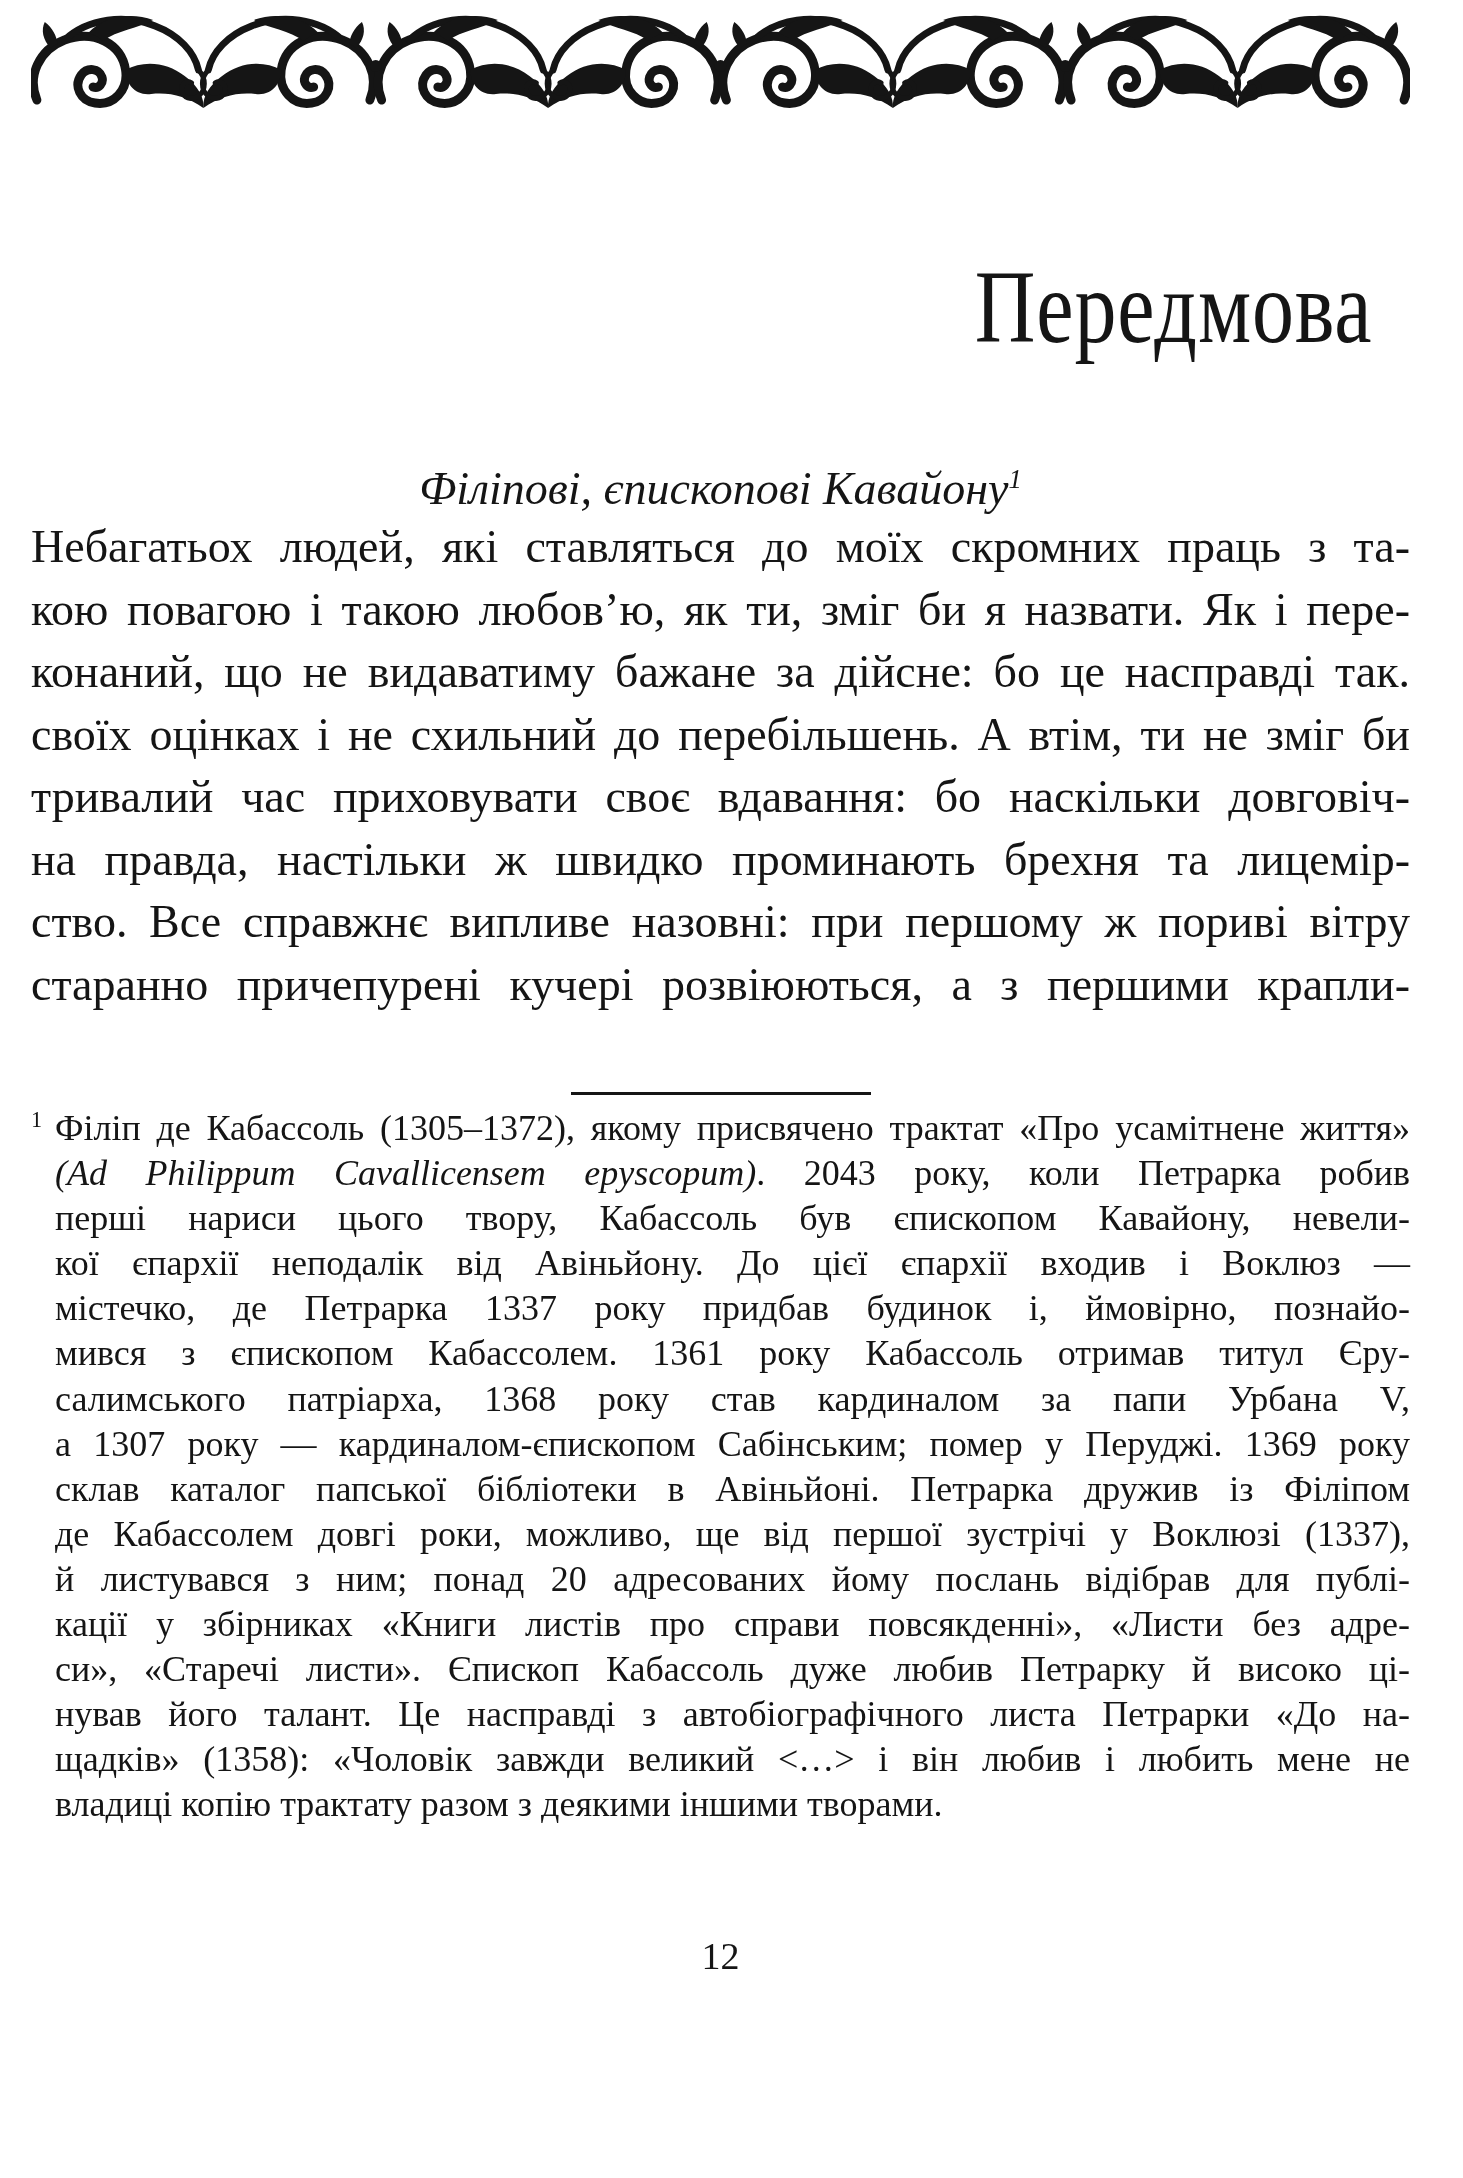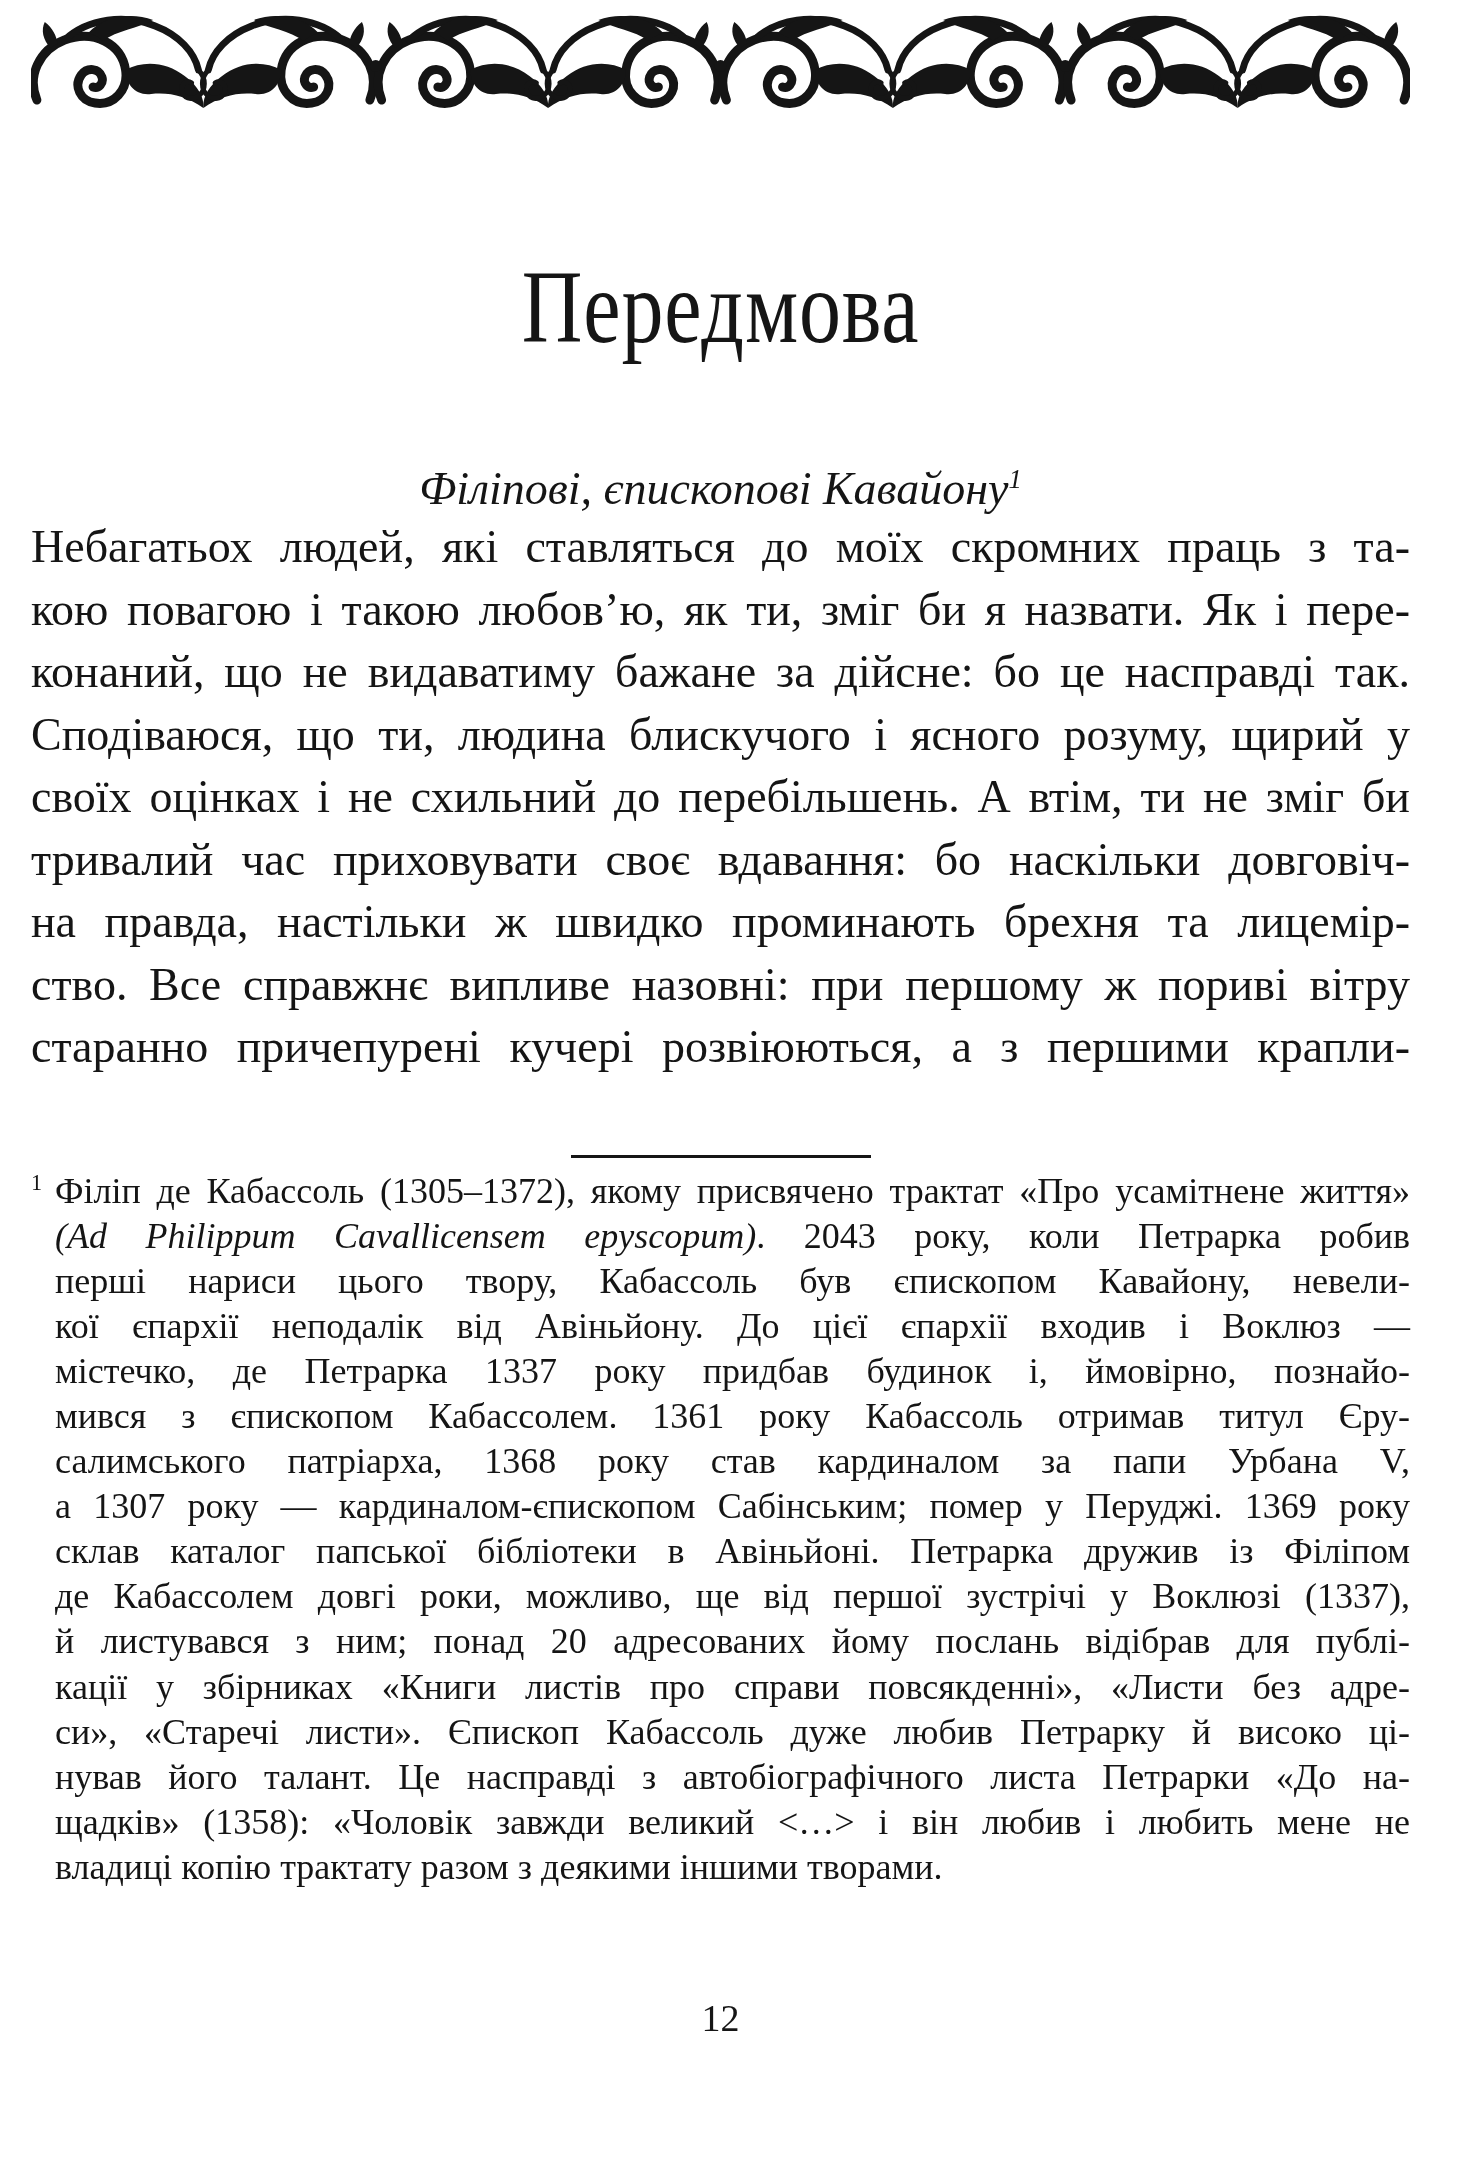--- a/index.html
+++ b/index.html
@@ -27,21 +27,21 @@
     height: 104px;
     margin: 12px auto 0 auto;
   }
   .ornament .st { fill: none; stroke: var(--ink); stroke-linecap: round; }
   .ornament .fl { fill: var(--ink); stroke: none; }
 
   
   h1.title {
     margin: 136px 0 0 0;
     padding: 0;
-    text-align: center;
+    text-align: right;
     font-weight: normal;
     font-size: 100px;
     line-height: 112px;
     letter-spacing: 1px;
   }
   h1.title .squeeze {
     display: inline-block;
     transform: scale(0.84, 1.03);
     transform-origin: center;
   }
@@ -146,21 +146,20 @@
   </h1>
 
   <div class="dedication">
     <span>Філіпові, єпископові Кавайону</span><sup>1</sup>
   </div>
 
   <div class="body-text" id="bodyLines">
       <div class="tline"><span>Небагатьох людей, які ставляться до моїх скромних праць з та-</span></div>
       <div class="tline"><span>кою повагою і такою любов’ю, як ти, зміг би я назвати. Як і пере-</span></div>
       <div class="tline"><span>конаний, що не видаватиму бажане за дійсне: бо це насправді так.</span></div>
-      <div class="tline"><span>Сподіваюся, що ти, людина блискучого і ясного розуму, щирий у</span></div>
       <div class="tline"><span>своїх оцінках і не схильний до перебільшень. А втім, ти не зміг би</span></div>
       <div class="tline"><span>тривалий час приховувати своє вдавання: бо наскільки довговіч-</span></div>
       <div class="tline"><span>на правда, настільки ж швидко проминають брехня та лицемір-</span></div>
       <div class="tline"><span>ство. Все справжнє випливе назовні: при першому ж пориві вітру</span></div>
       <div class="tline"><span>старанно причепурені кучері розвіюються, а з першими крапли-</span></div>
     </div>
 
   <hr class="fn-sep">
 
   <div class="footnotes" id="footnoteLines">

